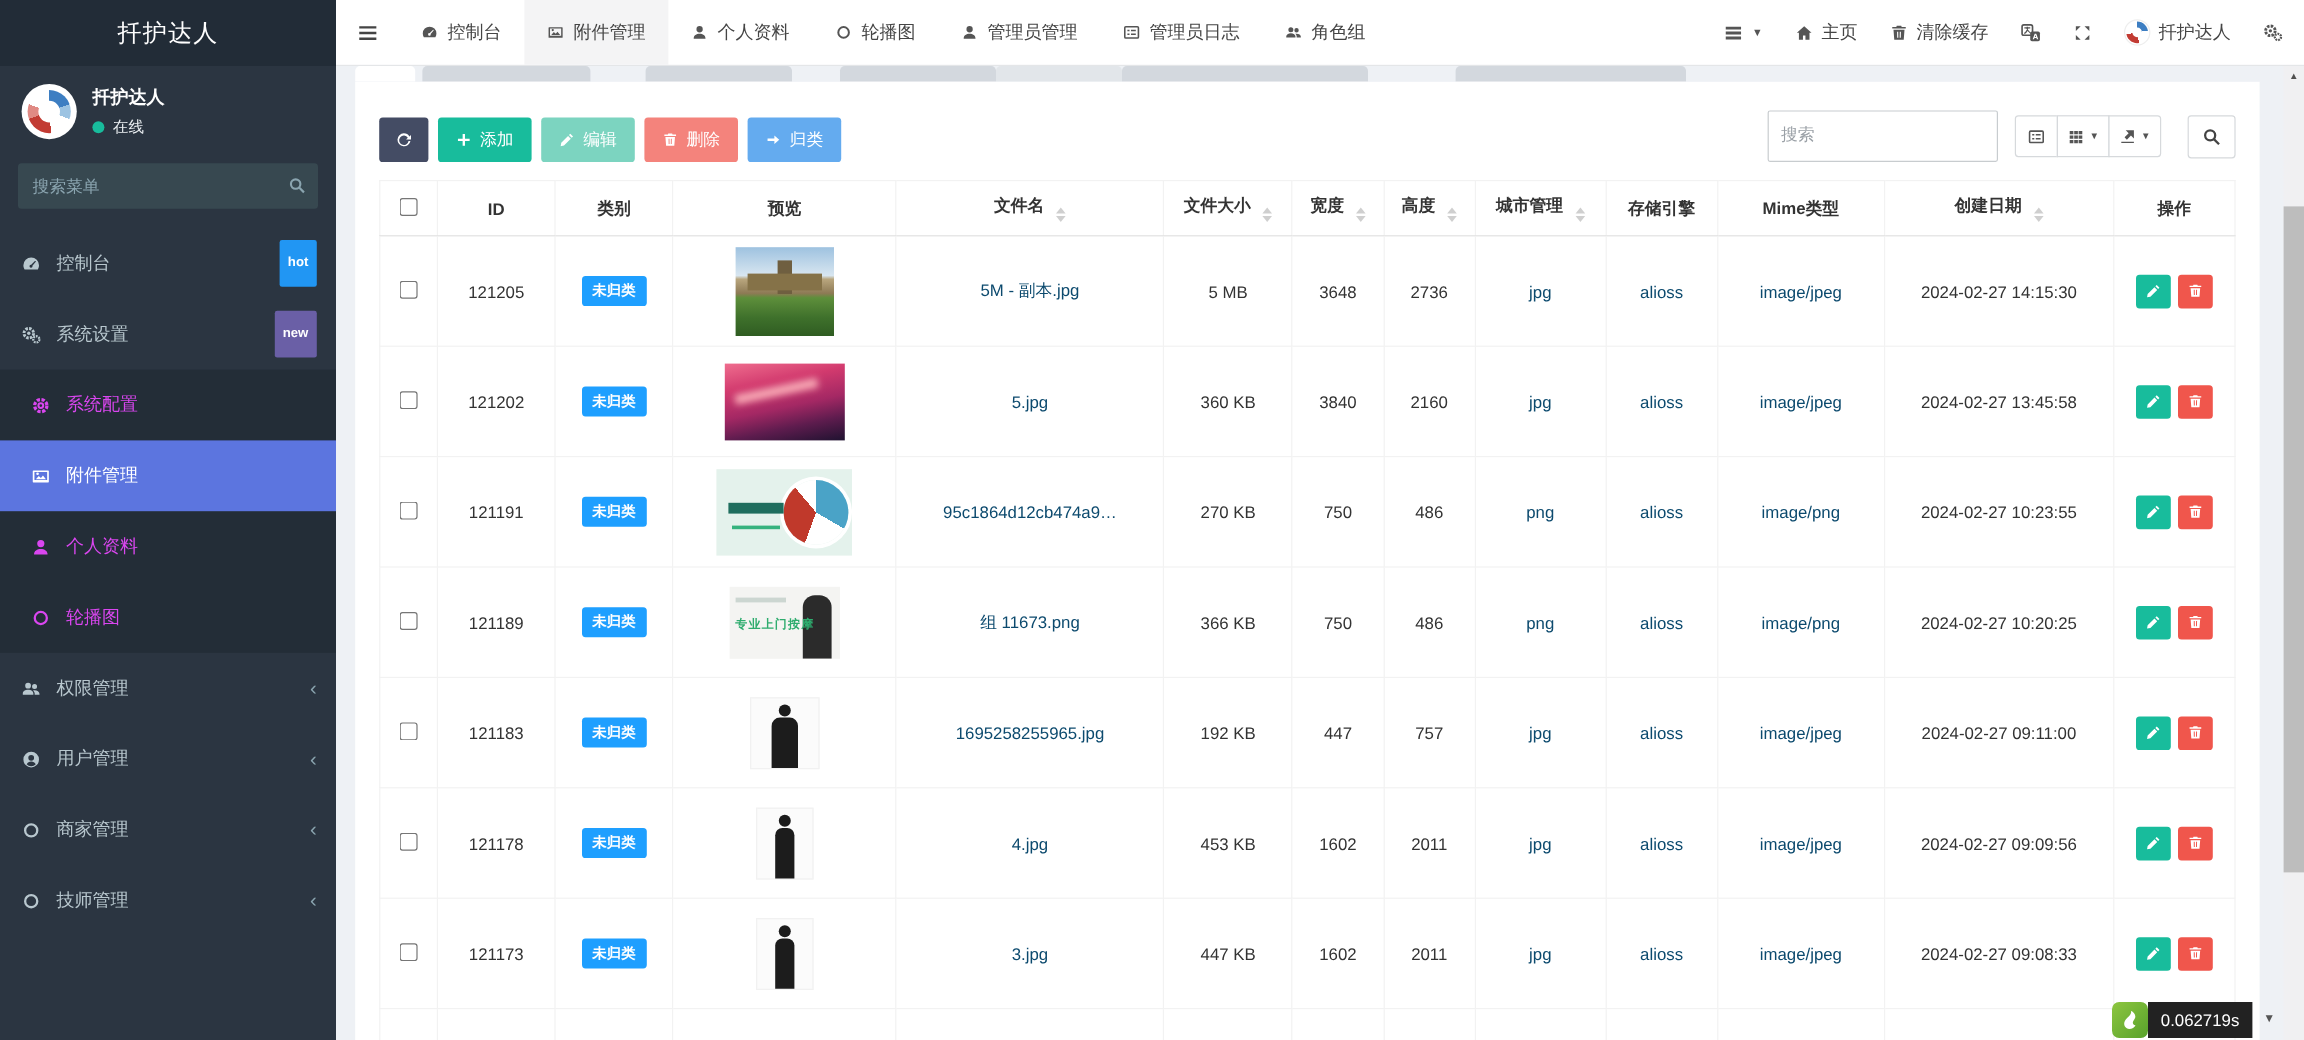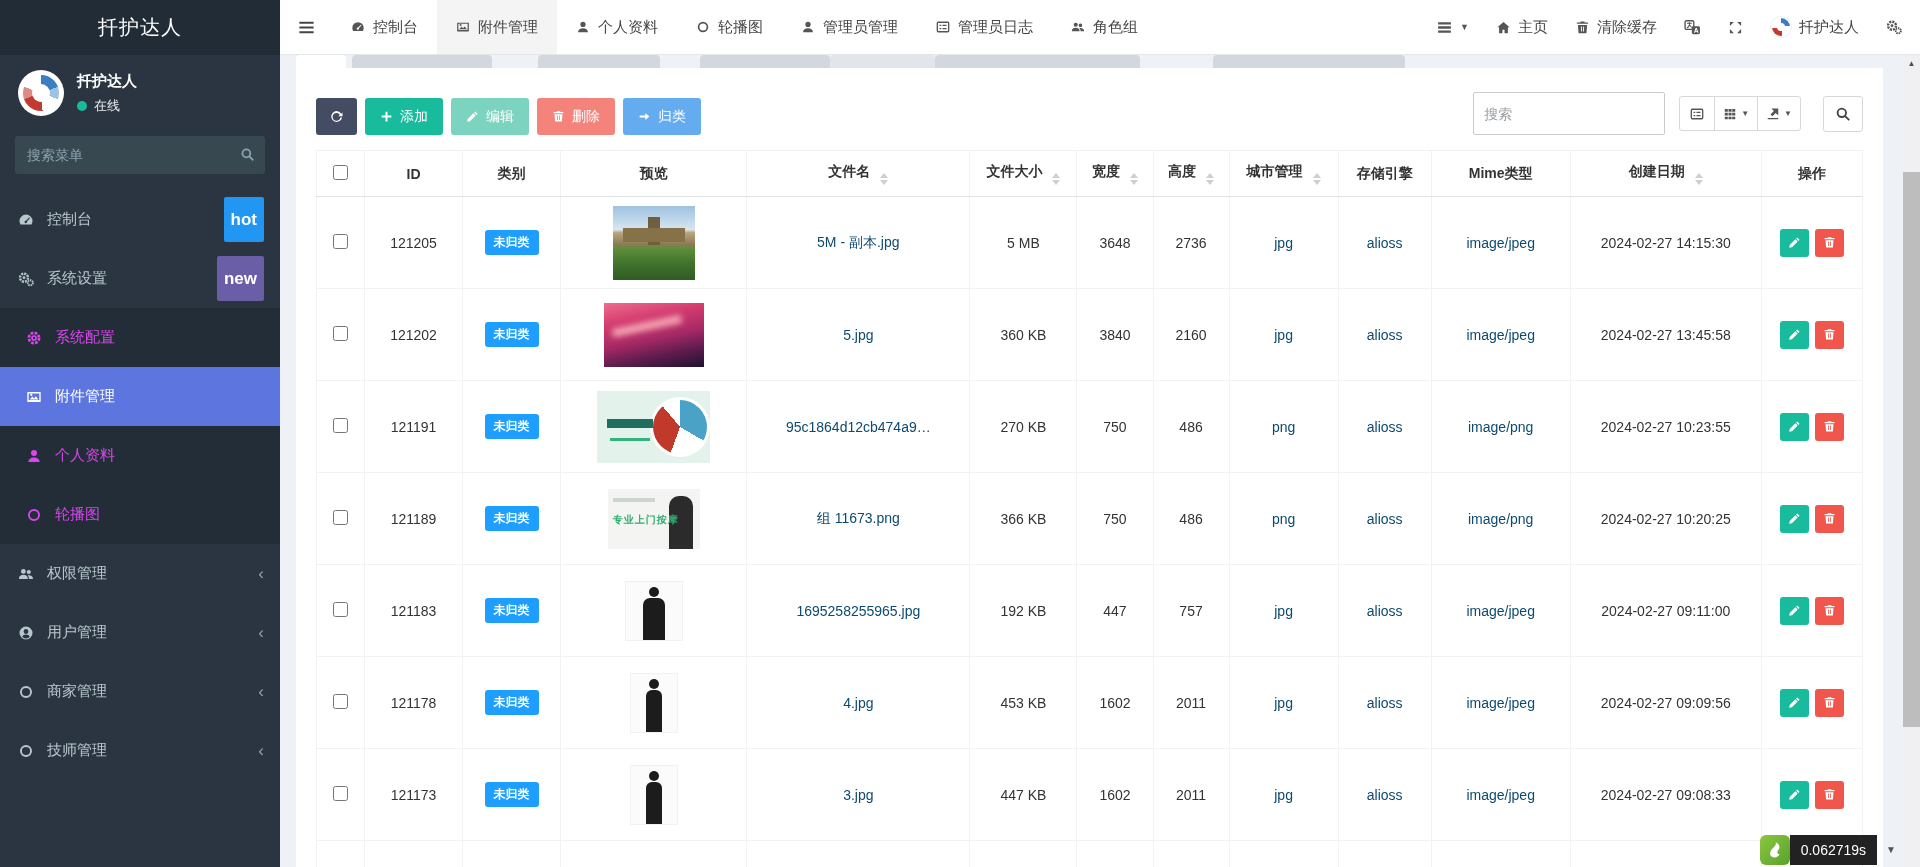--- a/index.html
+++ b/index.html
@@ -23,21 +23,21 @@
 .side-search{margin:10px 15px 16px;position:relative}
 .side-search input{width:100%;height:38px;background:#374850;border:none;border-radius:3px;color:#fff;padding:0 32px 0 12px;font-size:14px;outline:none;font-family:inherit}
 .side-search input::placeholder{color:#8aa4af}
 .side-search .ic{position:absolute;right:10px;top:11px;color:#8aa4af;font-size:15px}
 .side-menu{font-size:15px}
 .side-item,.sub-item{display:flex;align-items:center;gap:11px;height:59px;padding:0 16px;color:#b8c7ce;cursor:pointer;position:relative}
 .side-item .ic,.sub-item .ic{font-size:16px;width:20px;justify-content:center}
 .side-sub{background:#232d37}
 .sub-item{padding-left:24px;color:#d946ef}
 .sub-item.active{background:#5c75df;color:#fff}
-.side-badge{margin-left:auto;font-size:17px;font-weight:bold;color:#fff;padding:14px 7px;border-radius:2px;line-height:1}
+.side-badge{margin-left:auto;font-size:11px;font-weight:bold;color:#fff;padding:14px 7px;border-radius:2px;line-height:1}
 .chev{margin-left:auto;color:#8aa4af;font-size:17px;line-height:1}
 
 
 .navbar{position:absolute;left:280px;top:0;right:0;height:55px;background:#fff;border-bottom:1px solid #e4e6e8;display:flex;align-items:stretch;z-index:4}
 .nav-burger{width:52px;display:flex;align-items:center;justify-content:center;color:#444;font-size:19px;cursor:pointer}
 .nav-tab{display:flex;align-items:center;gap:8px;padding:0 19px;color:#454545;font-size:15px;cursor:pointer;white-space:nowrap}
 .nav-tab .ic{font-size:14px;color:#555}
 .nav-tab.active{background:#f4f4f5}
 .nav-right{margin-left:auto;display:flex;align-items:center;gap:27px;padding-right:18px;color:#454545;font-size:15px}
 .nav-right .item{display:flex;align-items:center;gap:7px;cursor:pointer}
@@ -61,21 +61,21 @@
 
 .toolbar{display:flex;align-items:flex-end;margin-bottom:15px}
 .btn{height:37px;border:none;border-radius:3px;color:#fff;font-size:14px;display:inline-flex;align-items:center;gap:7px;padding:0 15px;margin-right:8px;cursor:pointer;font-family:inherit}
 .btn .ic{font-size:13px}
 .btn-refresh{background:#444c64;width:41px;justify-content:center;padding:0}
 .btn-add{background:#18bc9c}
 .btn-edit{background:#7cd4c0}
 .btn-del{background:#f4837c}
 .btn-classify{background:#64abef}
 .tools-right{margin-left:auto;display:flex;align-items:center}
-.search-box input{width:192px;height:43px;border:1px solid #c8cccf;border-radius:2px;padding:0 10px;font-size:14px;color:#4c1d95;outline:none;font-family:Liberation Sans, sans-serif}
+.search-box input{width:192px;height:43px;border:1px solid #c8cccf;border-radius:2px;padding:0 10px;font-size:14px;color:#4c1d95;outline:none;font-family:Liberation Mono, monospace}
 .search-box input::placeholder{color:#9aa0a6}
 .btn-group{display:flex;margin-left:14px}
 .gbtn{height:35px;min-width:36px;background:#fff;border:1px solid #d6d9dc;color:#555;display:inline-flex;align-items:center;justify-content:center;gap:4px;padding:0 8px;cursor:pointer;margin-left:-1px;font-size:14px}
 .gbtn:first-child{border-radius:3px 0 0 3px;margin-left:0}
 .gbtn:last-child{border-radius:0 3px 3px 0}
 .gbtn .caret{font-size:8px}
 .sbtn{height:36px;width:40px;background:#fff;border:1px solid #d6d9dc;border-radius:3px;color:#444;display:inline-flex;align-items:center;justify-content:center;margin-left:22px;cursor:pointer;font-size:16px}
 
 
 table{width:100%;border-collapse:collapse;table-layout:fixed}

